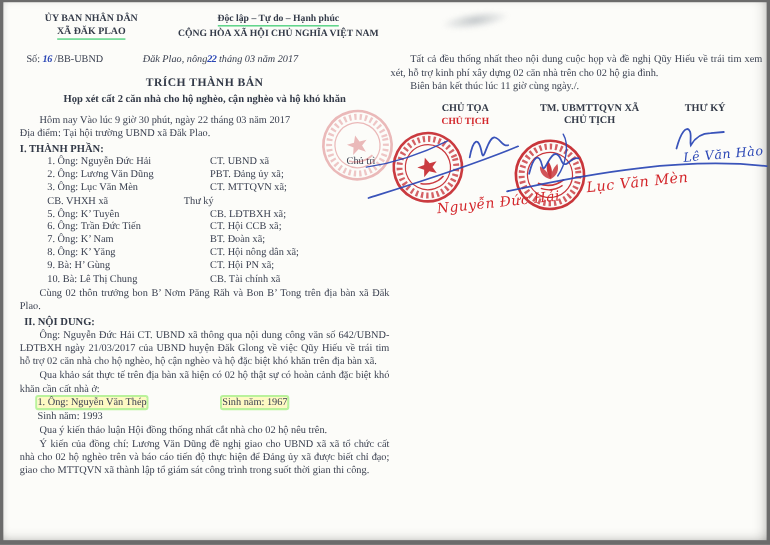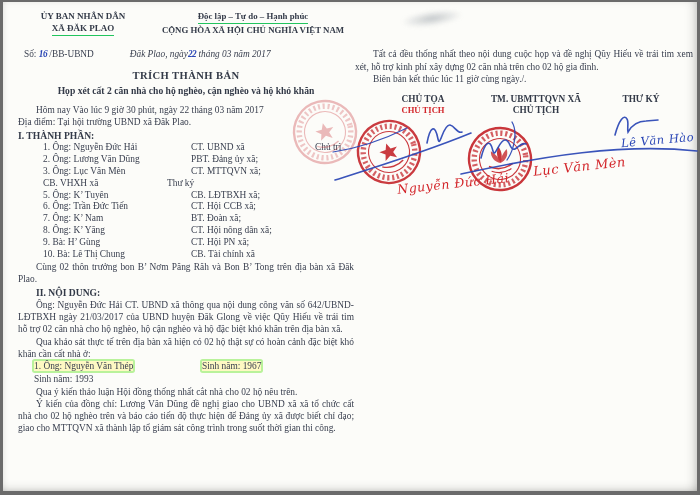--- a/index.html
+++ b/index.html
@@ -18,21 +18,21 @@
   .meta-row{display:flex;margin-top:13px;font-size:9.3px;}
   .doc-no{margin-left:6px;white-space:nowrap;}
   .dateline{font-style:italic;margin-left:36px;white-space:nowrap;}
   .hand{color:#2a46b5;font-style:italic;font-weight:bold;letter-spacing:-.5px;}
   .title-block{text-align:center;margin-top:11px;}
   .title{font-weight:bold;font-size:10.6px;letter-spacing:.4px;color:#333a48;}
   .subtitle{font-weight:bold;font-size:9.6px;margin-top:4px;color:#333a48;}
   .body-l{font-size:9.4px;line-height:12.3px;margin-top:8px;}
   .indent{text-indent:18px;}
   .sec-head{font-weight:bold;font-size:9.6px;margin-top:1px;color:#333a48;}
-  .sec-head.ind{margin-left:18px;}
+  .sec-head.ind{margin-left:4px;}
   .p-row{display:flex;margin-left:25px;line-height:11.9px;}
   .p-name{width:148px;}
   .p-role{width:124px;}
   .p-note{flex:1;}
   .just{text-align:justify;}
   .hh-row{display:flex;margin-left:16px;line-height:12.6px;}
   .hh-name{width:168px;}
   .hl{background:#fef9c3;box-shadow:0 0 0 2px #b9f29b;border-radius:1px;}
   
   .col-right{position:absolute;left:352px;top:46px;width:338px;font-size:9.4px;line-height:12.6px;}
@@ -72,21 +72,21 @@
         </div>
       </div>
 
       <div class="meta-row">
         <div class="doc-no">
           <span>Số:</span>
           <span class="hand">16</span>
           <span>/BB-UBND</span>
         </div>
         <div class="dateline">
-          <span>Đăk Plao, ngày</span><span class="hand">22</span><span> </span><span>tháng 03 năm 2017</span>
+          <span>Đăk Plao, nông</span><span class="hand">22</span><span> </span><span>tháng 03 năm 2017</span>
         </div>
       </div>
 
       <div class="title-block">
         <div class="title">TRÍCH THÀNH BẢN</div>
         <div class="subtitle">Họp xét cất 2 căn nhà cho hộ nghèo, cận nghèo và hộ khó khăn</div>
       </div>
 
       <div class="body-l">
         <div class="indent">Hôm nay Vào lúc 9 giờ 30 phút, ngày 22 tháng 03 năm 2017</div>

